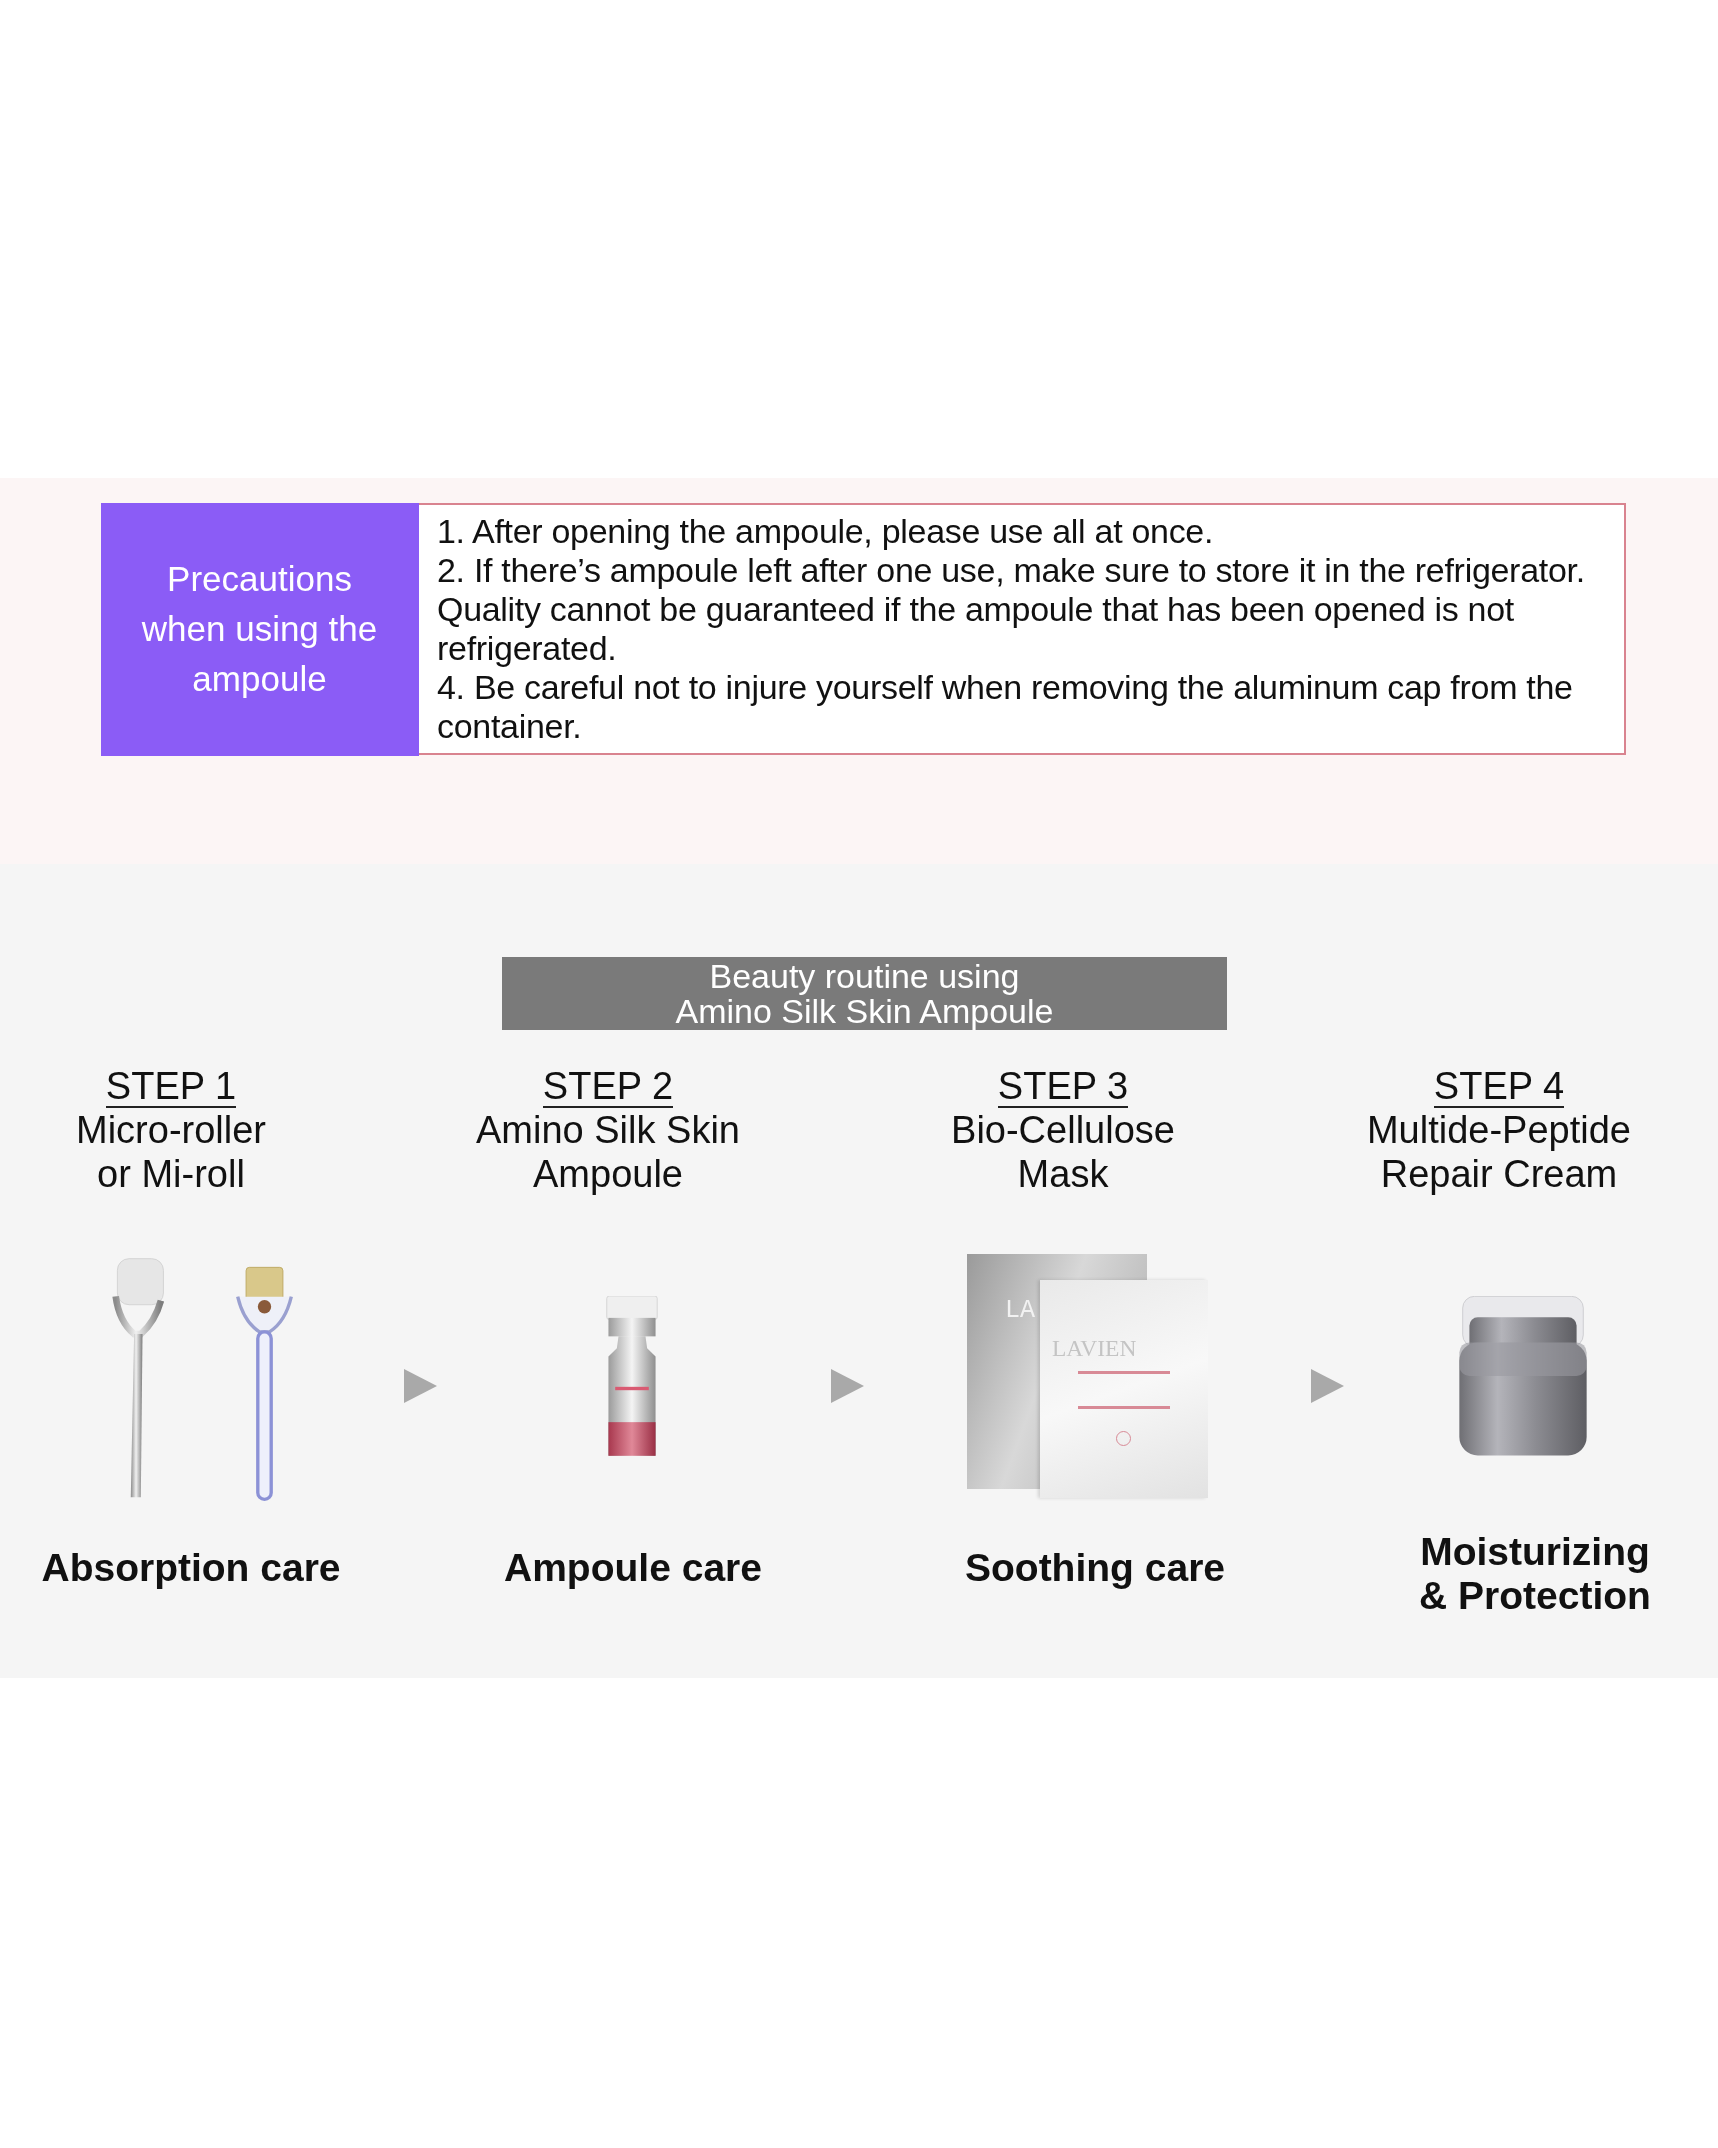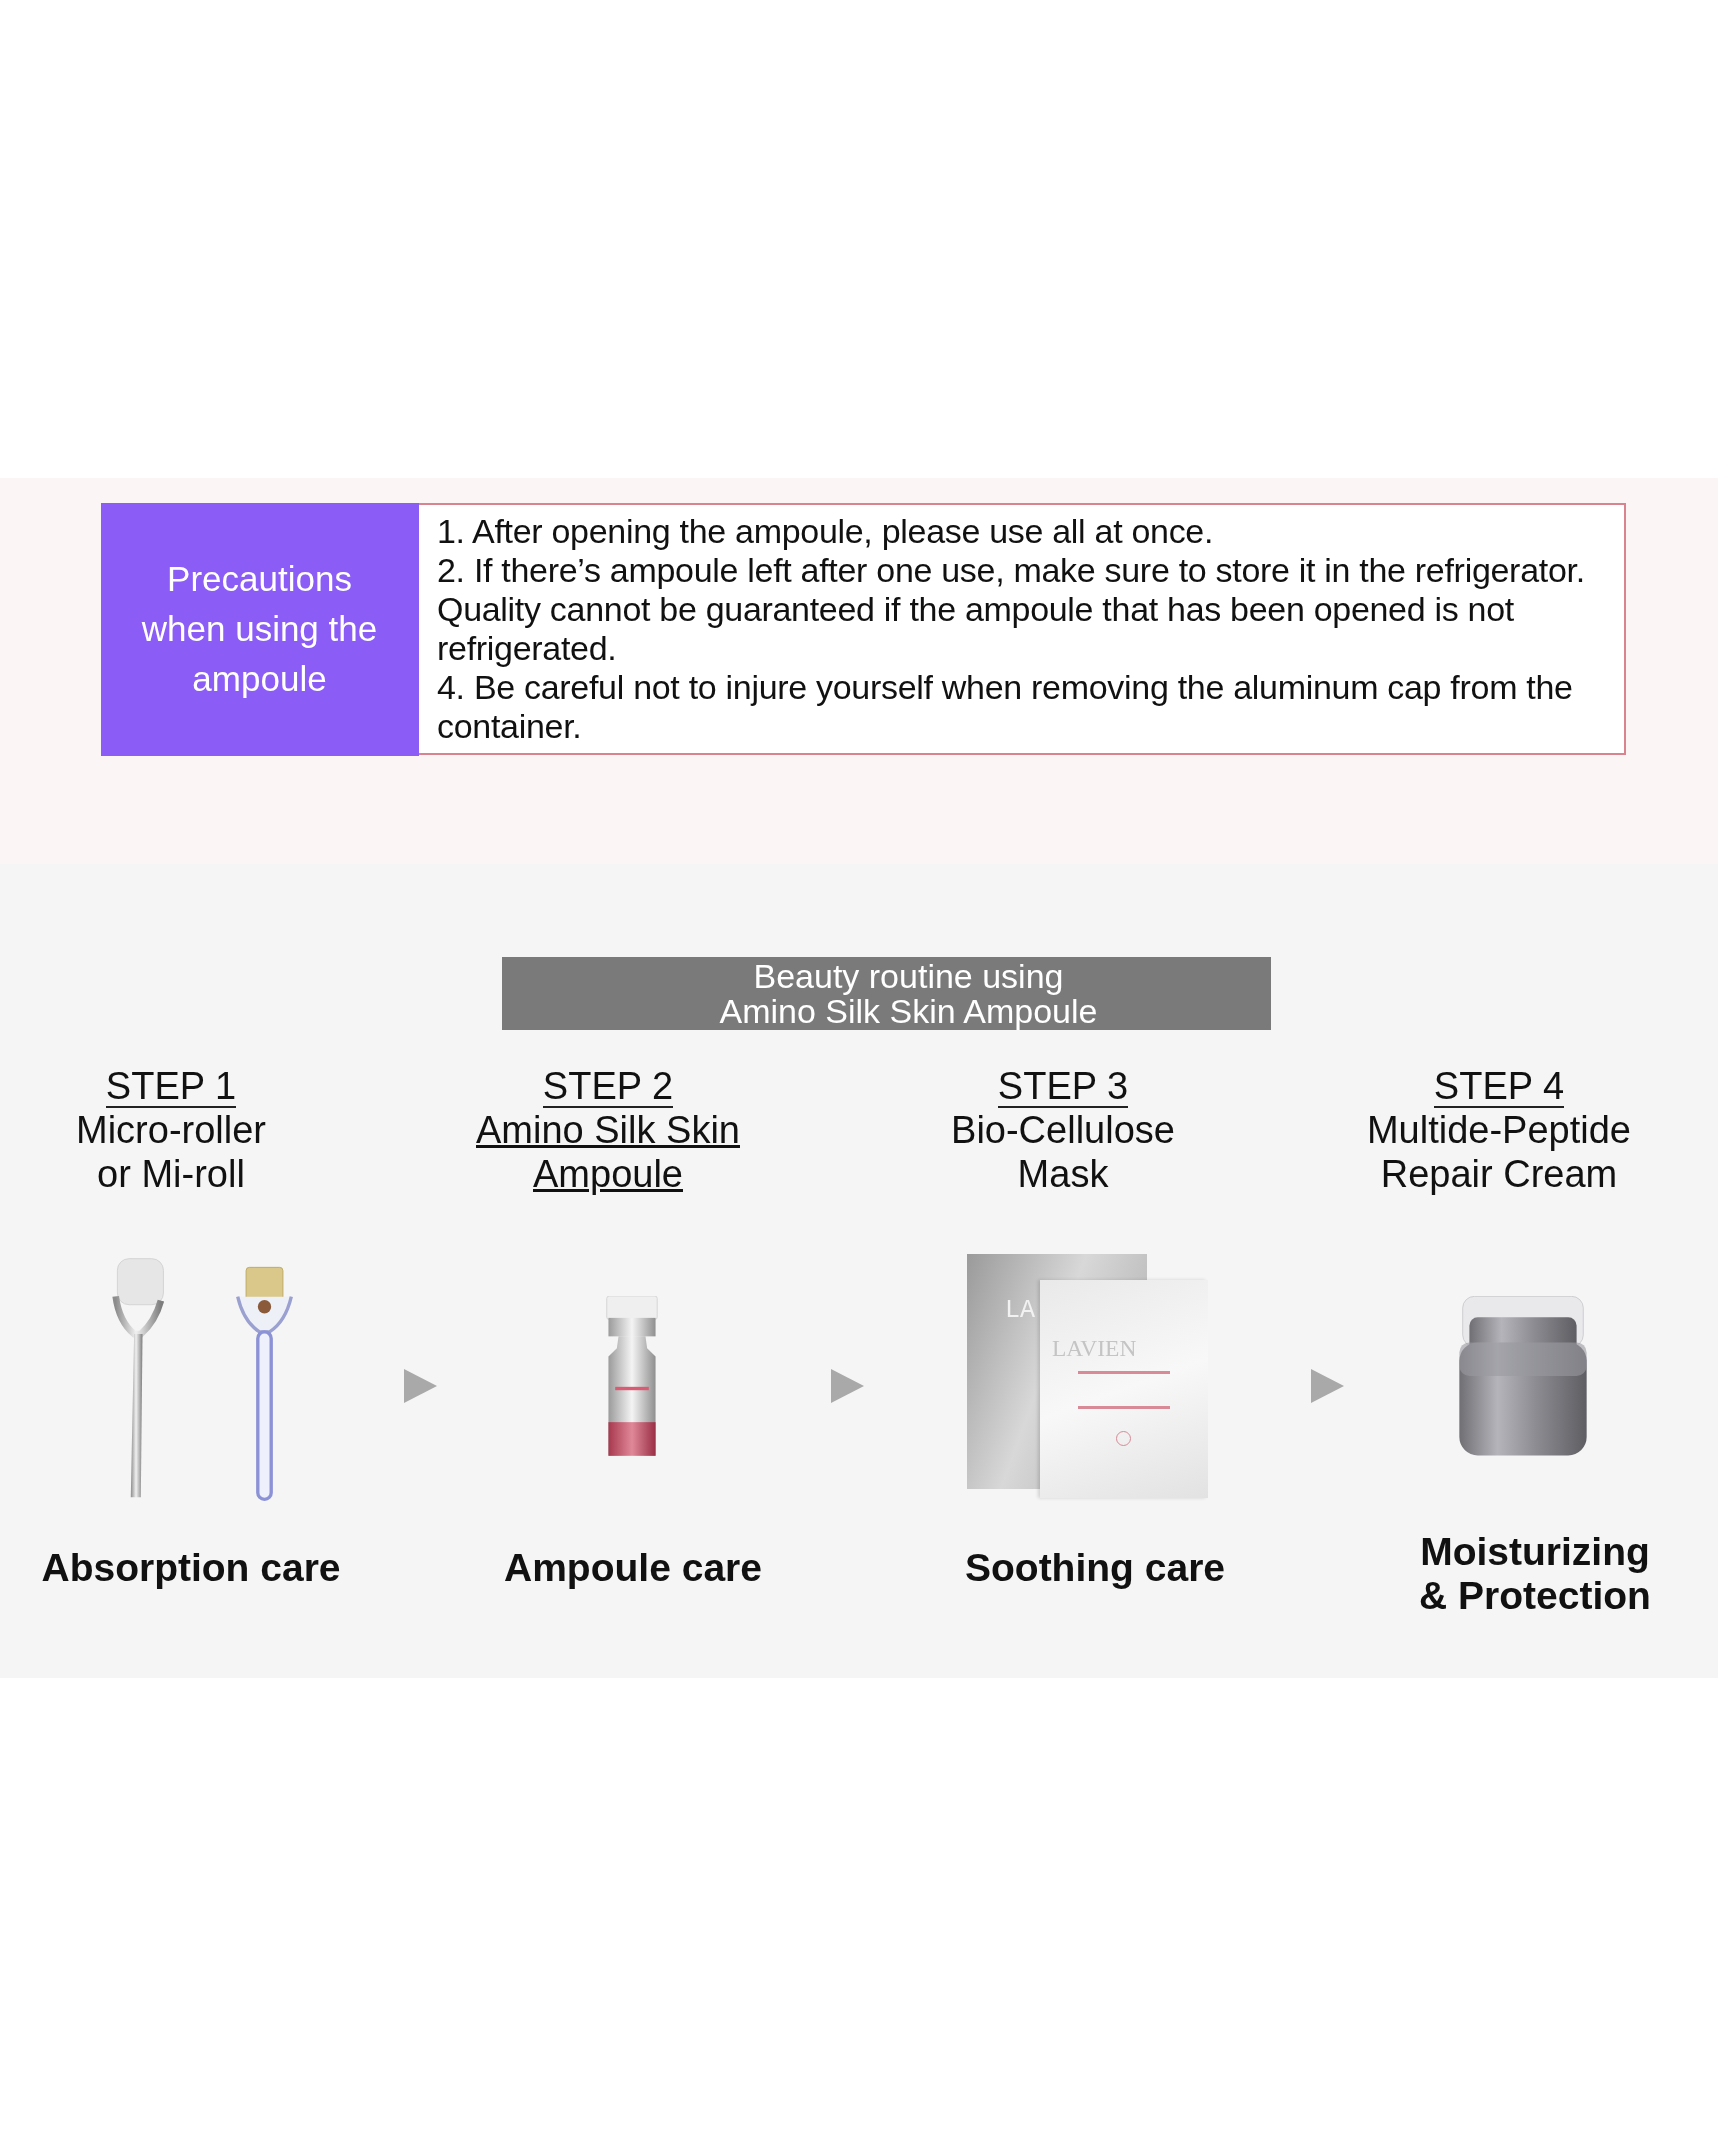--- a/index.html
+++ b/index.html
@@ -26,21 +26,21 @@
       flex: 1; padding: 6.7px 18.5px; font-size: 34px; line-height: 39px; color: #111;
       letter-spacing: -0.3px;
     }
     .prec-body p { margin: 0; }
 
     
     .gray-section { left: 0; top: 864px; width: 1718px; height: 814px; background: #f5f5f5; }
     .banner {
       left: 502px; top: 957px; width: 725px; height: 73px; background: #7a7a7a;
       color: #fff; text-align: center; font-size: 34px; line-height: 35px;
-      display: flex; flex-direction: column; justify-content: center; padding-left: 44px;
+      display: flex; flex-direction: column; justify-content: center;
     }
 
     .step-head { top: 1064px; width: 386px; text-align: center; font-size: 38px; line-height: 44px; }
     .step-title { display: inline-block; border-bottom: 2.5px solid #222; line-height: 40px; }
     .step-name { display: block; }
 
     .arrow {
       width: 0; height: 0; border-top: 17.6px solid transparent; border-bottom: 17.6px solid transparent;
       border-left: 33px solid #a9a9a9;
     }
@@ -81,21 +81,21 @@
 <div class="abs banner">
   <span>Beauty routine using</span>
   <span>Amino Silk Skin Ampoule</span>
 </div>
 
 <div class="abs step-head" style="left:-22px;">
   <span class="step-title">STEP 1</span>
   <span class="step-name">Micro-roller</span>
   <span class="step-name">or Mi-roll</span>
 </div>
-<div class="abs step-head" style="left:415px;text-decoration:underline;">
+<div class="abs step-head" style="left:415px;">
   <span class="step-title">STEP 2</span>
   <span class="step-name">Amino Silk Skin</span>
   <span class="step-name">Ampoule</span>
 </div>
 <div class="abs step-head" style="left:870px;">
   <span class="step-title">STEP 3</span>
   <span class="step-name">Bio-Cellulose</span>
   <span class="step-name">Mask</span>
 </div>
 <div class="abs step-head" style="left:1306px;">

